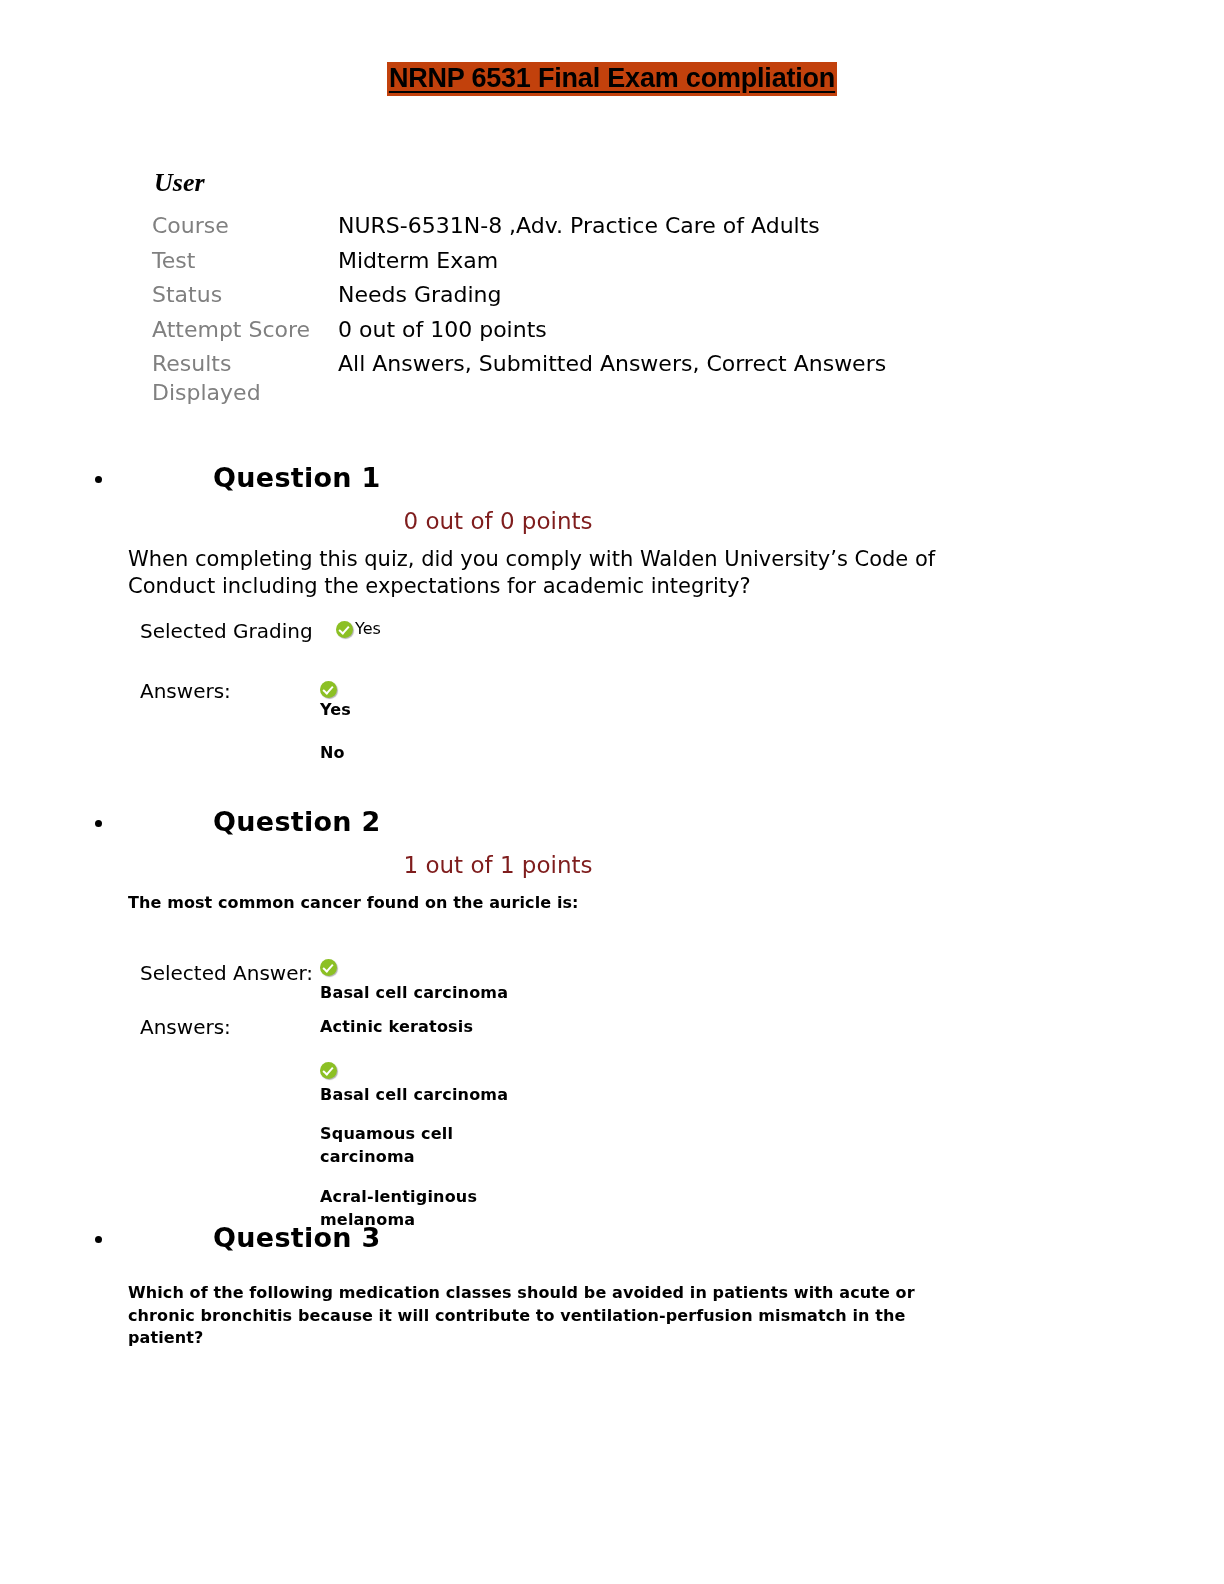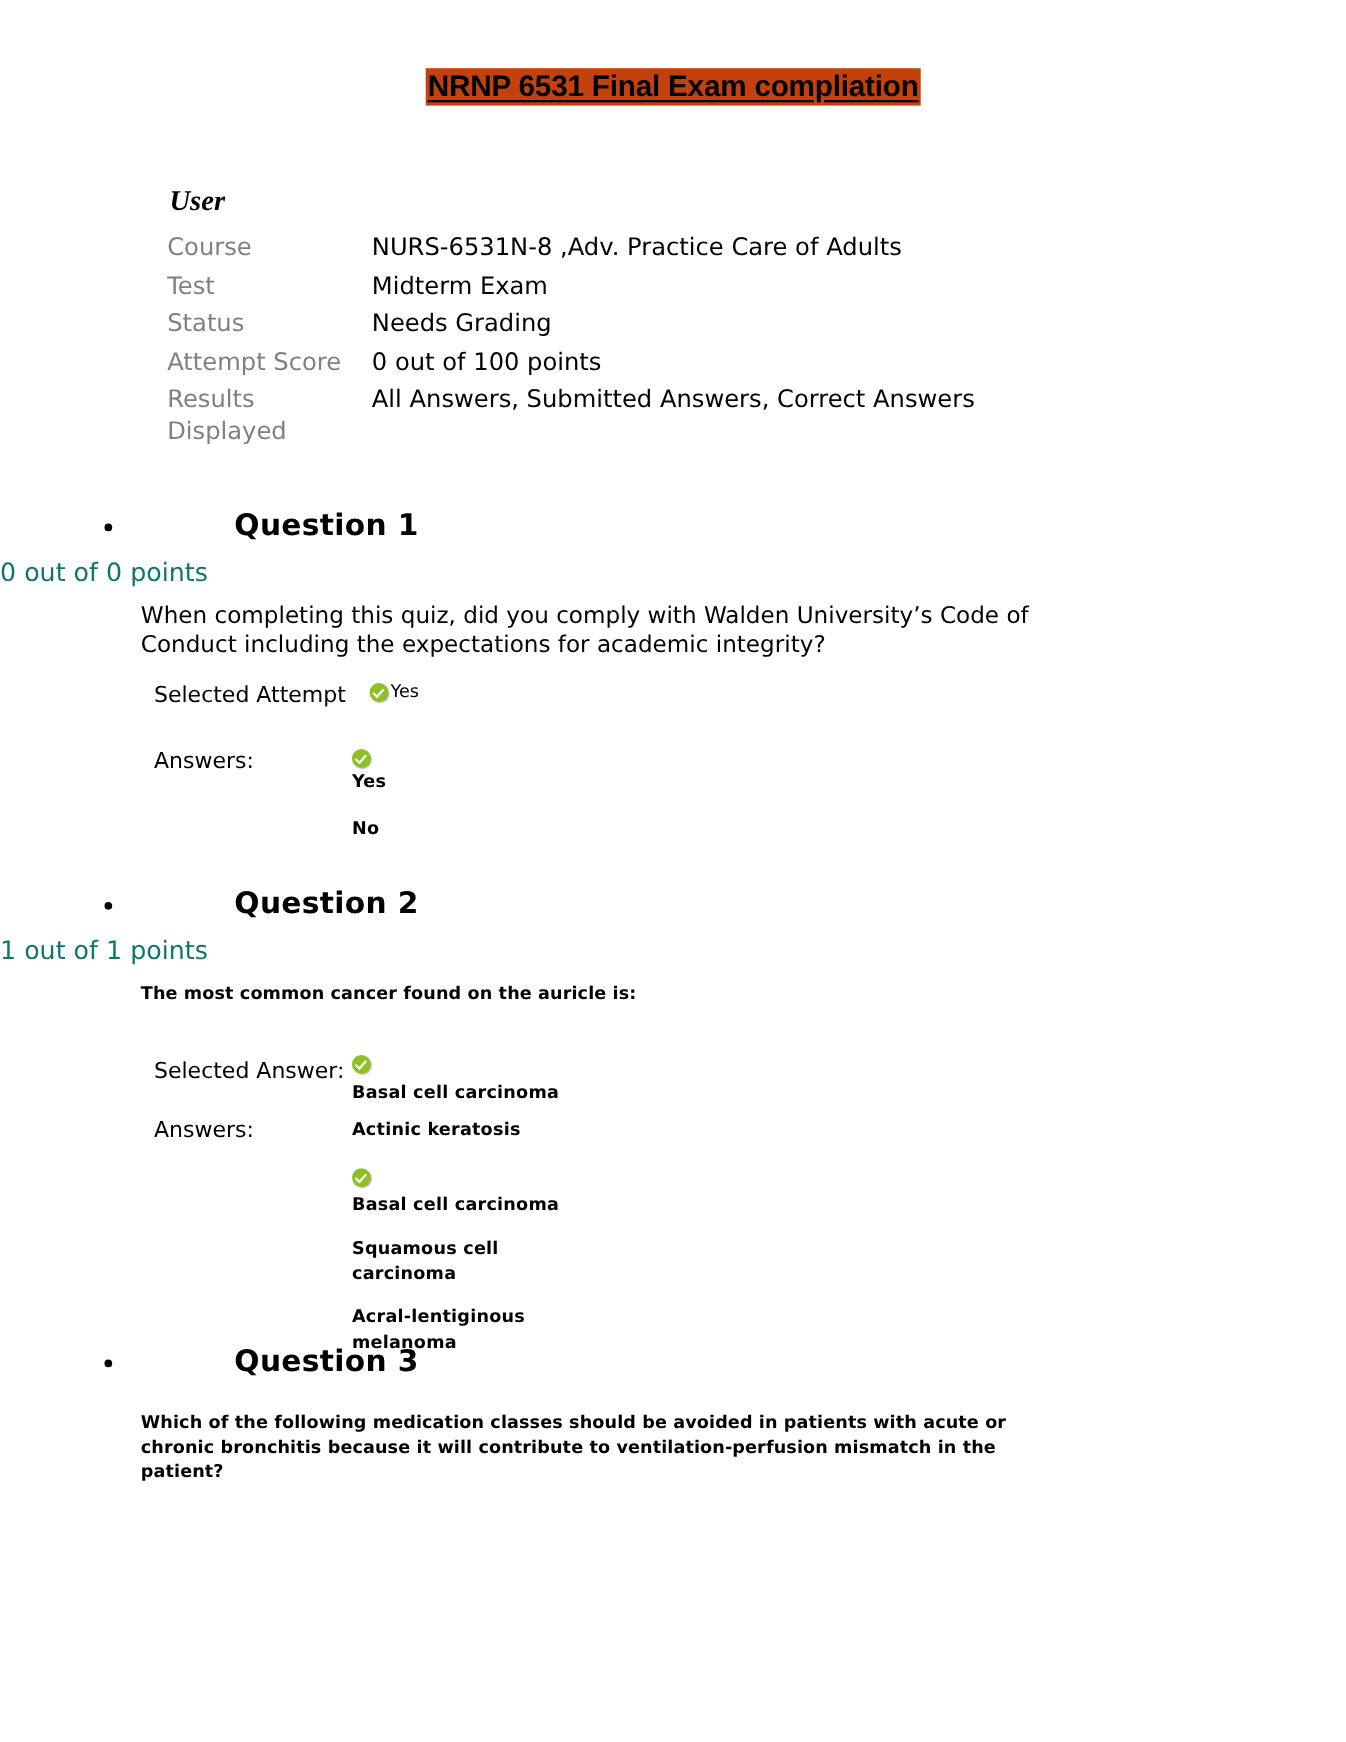--- a/index.html
+++ b/index.html
@@ -98,25 +98,25 @@
     position: absolute;
     left: 213px;
     top: 0;
     font-family: "DejaVu Sans", sans-serif;
     font-weight: bold;
     font-size: 27px;
     color: #000000;
     letter-spacing: 0.3px;
   }
   .q-points {
-    text-align: left;
+    text-align: center;
     padding-right: 84px;
     font-family: "DejaVu Sans", sans-serif;
     font-size: 23px;
-    color: #0f766e;
+    color: #7f1d1d;
   }
   .q-text {
     padding-left: 128px;
     padding-right: 110px;
     color: #000000;
   }
   .q-text.large {
     font-size: 21px;
     line-height: 1.30;
   }
@@ -231,21 +231,21 @@
   <div class="q-head-row">
     <span class="q-bullet"></span>
     <span class="q-title">Question 1</span>
   </div>
   <div class="q-points">0 out of 0 points</div>
   <div class="q-text large" style="margin-top:12px;">When completing this quiz, did you comply with Walden University’s Code of Conduct including the expectations for academic integrity?</div>
 
   <div class="ans-area" style="margin-top:18px;">
     <div class="ans-row">
       <div class="ans-label" style="position:relative;width:215px;">
-        <span>Selected Attempt</span>
+        <span>Selected Grading</span>
         <span class="check-icon overlap"></span>
       </div>
       <div class="ans-col wide" style="width:40px;" style2="">Yes</div>
     </div>
 
     <div class="ans-row" style="margin-top:36px;">
       <div class="ans-label narrow">Answers:</div>
       <div class="ans-col" style="width:40px;">
         <div>
           <span class="check-icon"></span>

